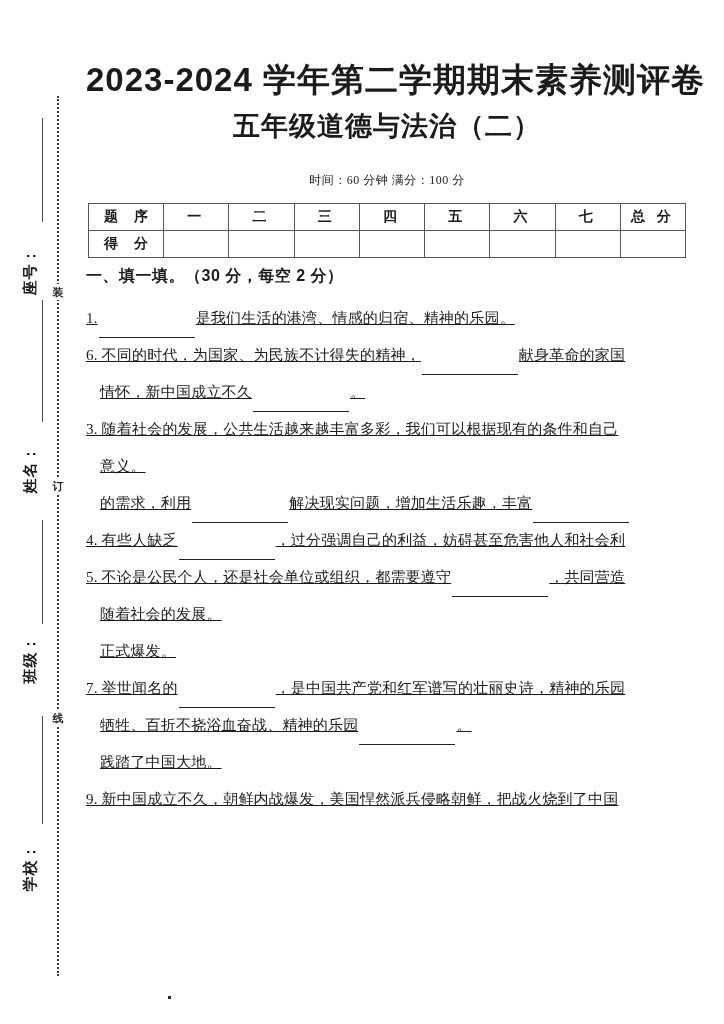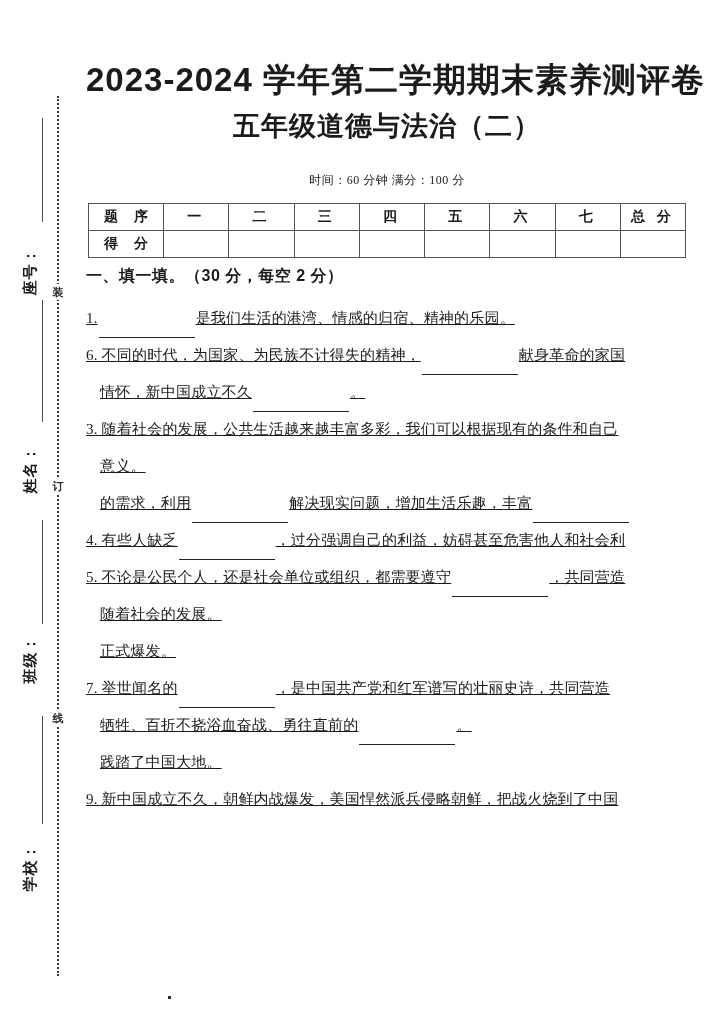--- a/index.html
+++ b/index.html
@@ -245,21 +245,21 @@
         <div class="q-line"><span>1.</span><span class="blankfill bf-md">&nbsp;</span><span>是我们生活的港湾、情感的归宿、精神的乐园。</span></div>
         <div class="q-line"><span>6. 不同的时代，为国家、为民族不计得失的精神，</span><span class="blankfill bf-md">&nbsp;</span><span>献身革命的家国</span></div>
         <div class="q-line indent"><span>情怀，新中国成立不久</span><span class="blankfill bf-md">&nbsp;</span><span>。</span></div>
         <div class="q-line"><span>3. 随着社会的发展，公共生活越来越丰富多彩，我们可以根据现有的条件和自己</span></div>
         <div class="q-line indent"><span>意义。</span></div>
         <div class="q-line indent"><span>的需求，利用</span><span class="blankfill bf-md">&nbsp;</span><span>解决现实问题，增加生活乐趣，丰富</span><span class="blankfill bf-md">&nbsp;</span></div>
         <div class="q-line"><span>4. 有些人缺乏</span><span class="blankfill bf-md">&nbsp;</span><span>，过分强调自己的利益，妨碍甚至危害他人和社会利</span></div>
         <div class="q-line"><span>5. 不论是公民个人，还是社会单位或组织，都需要遵守</span><span class="blankfill bf-md">&nbsp;</span><span>，共同营造</span></div>
         <div class="q-line indent"><span>随着社会的发展。</span></div>
         <div class="q-line indent"><span>正式爆发。</span></div>
-        <div class="q-line"><span>7. 举世闻名的</span><span class="blankfill bf-md">&nbsp;</span><span>，是中国共产党和红军谱写的壮丽史诗，共同营造</span></div>
-        <div class="q-line indent"><span>牺牲、百折不挠浴血奋战、勇往直前的</span><span class="blankfill bf-md">&nbsp;</span><span>。</span></div>
+        <div class="q-line"><span>7. 举世闻名的</span><span class="blankfill bf-md">&nbsp;</span><span>，是中国共产党和红军谱写的壮丽史诗，精神的乐园</span></div>
+        <div class="q-line indent"><span>牺牲、百折不挠浴血奋战、精神的乐园</span><span class="blankfill bf-md">&nbsp;</span><span>。</span></div>
         <div class="q-line indent"><span>践踏了中国大地。</span></div>
         <div class="q-line"><span>9. 新中国成立不久，朝鲜内战爆发，美国悍然派兵侵略朝鲜，把战火烧到了中国</span></div>
       </div>
 
     <div class="page-dot"></div>
   </div>
 </div>
 
 </body></html>

